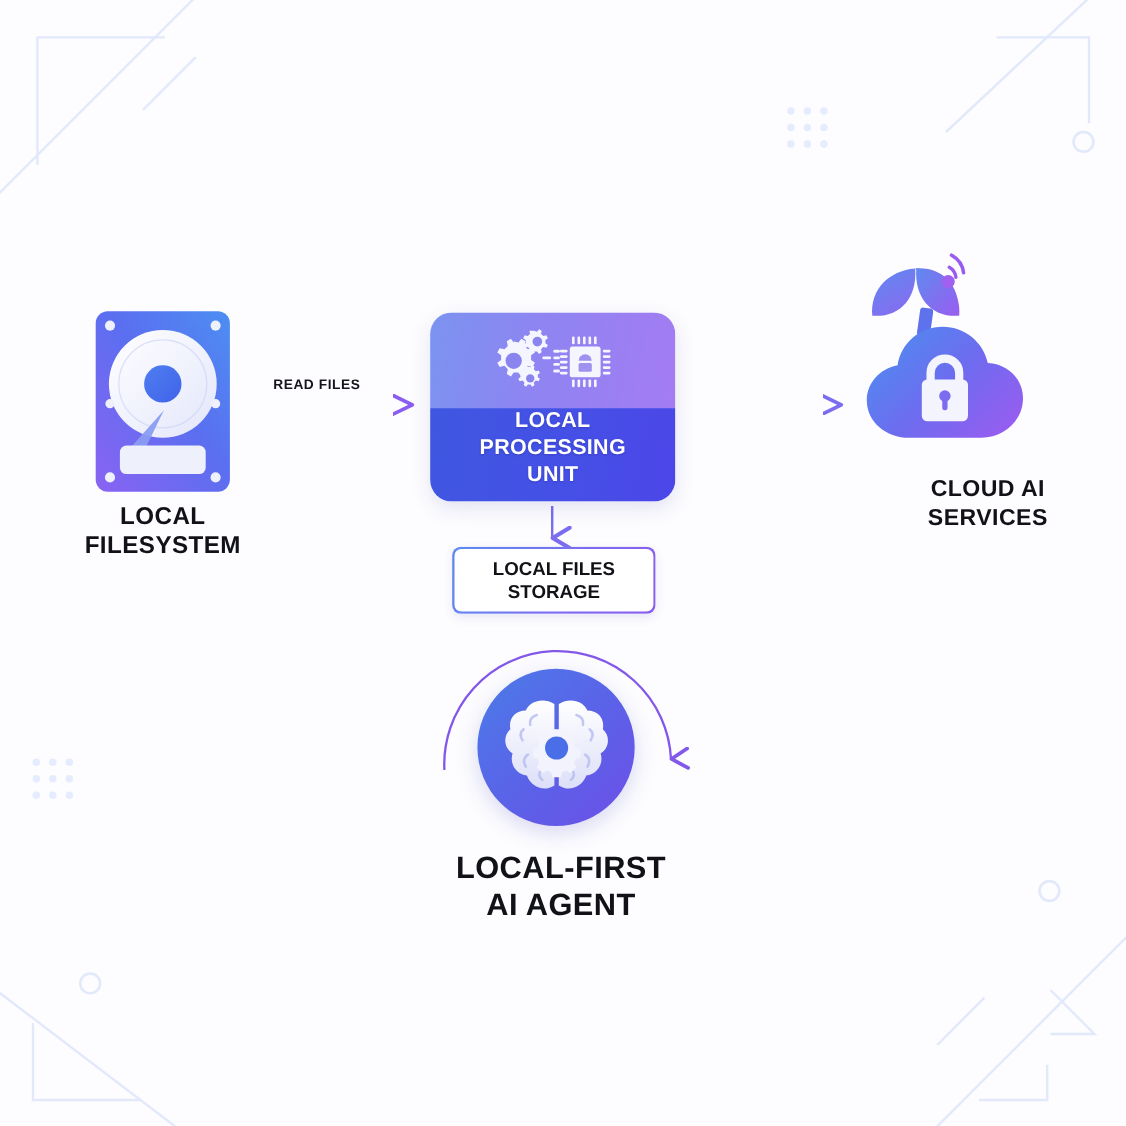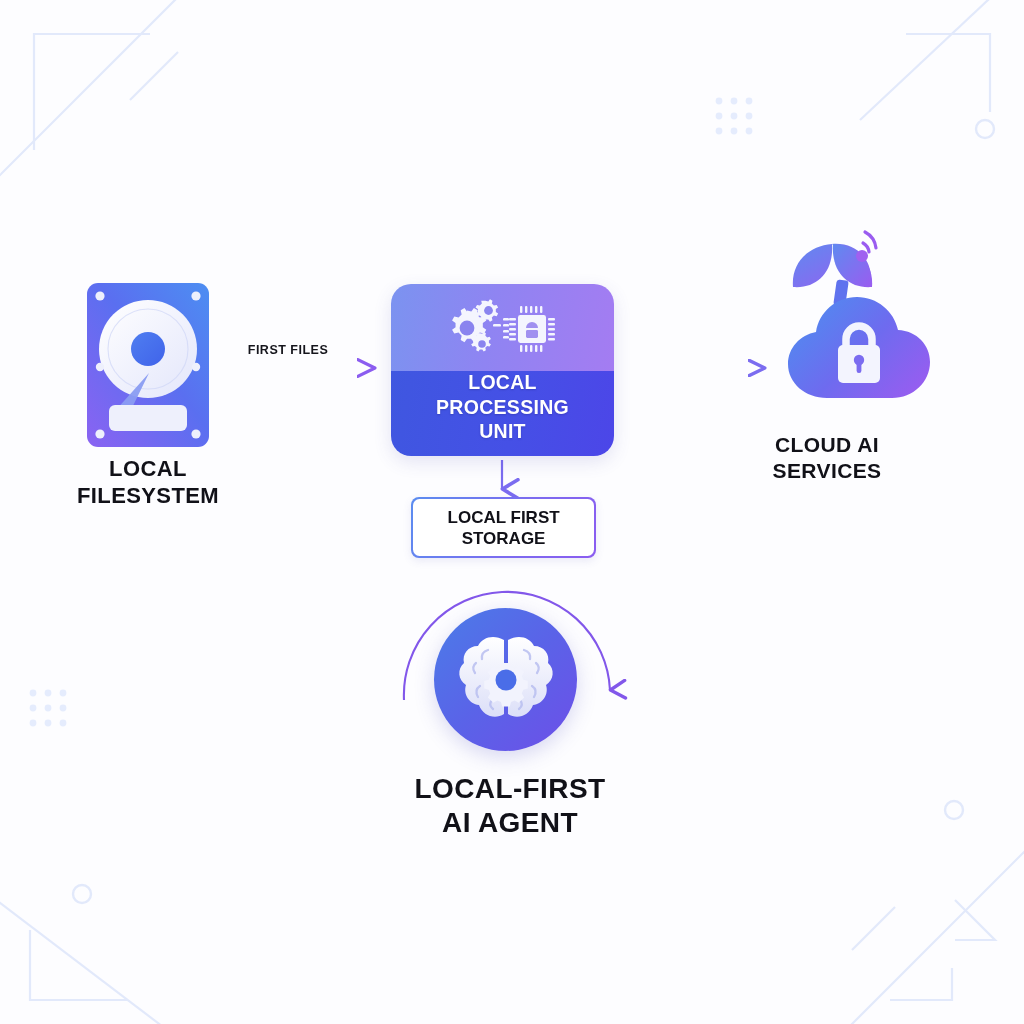--- a/index.html
+++ b/index.html
@@ -86,21 +86,21 @@
     position: absolute; left: 36px; top: 43px;
     width: 143px; height: 143px; border-radius: 50%;
     background: linear-gradient(135deg, #4b7ce8 0%, #5a63e8 50%, #6d4fe8 100%);
     box-shadow: 0 6px 20px rgba(80,80,190,0.22);
     display:flex; align-items:center; justify-content:center;
   }
   #agent-label { left: 380px; top: 772px; width: 260px; font-size: 28px; }
 
   
   #cloud-wrap { position: absolute; left: 772px; top: 228px; width: 172px; height: 190px; }
-  #cloud-label { left: 727px; top: 432px; width: 200px; font-size: 21px; }
+  #cloud-label { left: 798px; top: 432px; width: 200px; font-size: 21px; }
 
   
   .edge-label {
     position: absolute; text-align: center;
     color: #15151c; font-size: 12.5px; font-weight: 600;
     letter-spacing: 0.5px; line-height: 1.26; white-space: pre-line;
   }
   #read-files-label { left: 210px; top: 343px; width: 156px; }
   #api-call-label   { left: 600px; top: 324px; width: 170px; }
   #no-return-label  { left: 600px; top: 380px; width: 170px; }
@@ -285,21 +285,21 @@
           <rect x="87" y="32" width="12" height="8" rx="1.4" fill="#a090f0"></rect>
         </g>
       </svg>
     </div>
     <div id="lpu-text">LOCAL
 PROCESSING
 UNIT</div>
   </div>
 
   <div id="storage-box">
-    <div id="storage-text">LOCAL FIRST
+    <div id="storage-text">LOCAL FILES
 STORAGE</div>
   </div>
 
   <div id="agent-wrap">
     <div id="agent-circle">
       <svg width="104" height="100" viewBox="0 0 104 100">
         <defs>
           <linearGradient id="brainG" x1="0" y1="0" x2="0" y2="1">
             <stop offset="0%" stop-color="#ffffff"></stop>
             <stop offset="100%" stop-color="#dcdff8"></stop>
@@ -369,15 +369,15 @@
         <path d="M74,119 v-8 a13,13 0 0 1 26,0 v8" fill="none" stroke="#f3f4fe" stroke-width="7.5"></path>
         <rect x="66" y="117" width="42" height="38" rx="5" fill="#f3f4fe"></rect>
         <circle cx="87" cy="132" r="5.2" fill="#7b6cf0"></circle>
         <rect x="84.6" y="134" width="4.8" height="11" rx="2.2" fill="#7b6cf0"></rect>
       </g>
     </svg>
   </div>
   <div id="cloud-label" class="node-label">CLOUD AI
 SERVICES</div>
 
-  <div id="read-files-label" class="edge-label">FIRST FILES</div>
+  <div id="read-files-label" class="edge-label">READ FILES</div>
 
 </div>
 
 </body></html>

